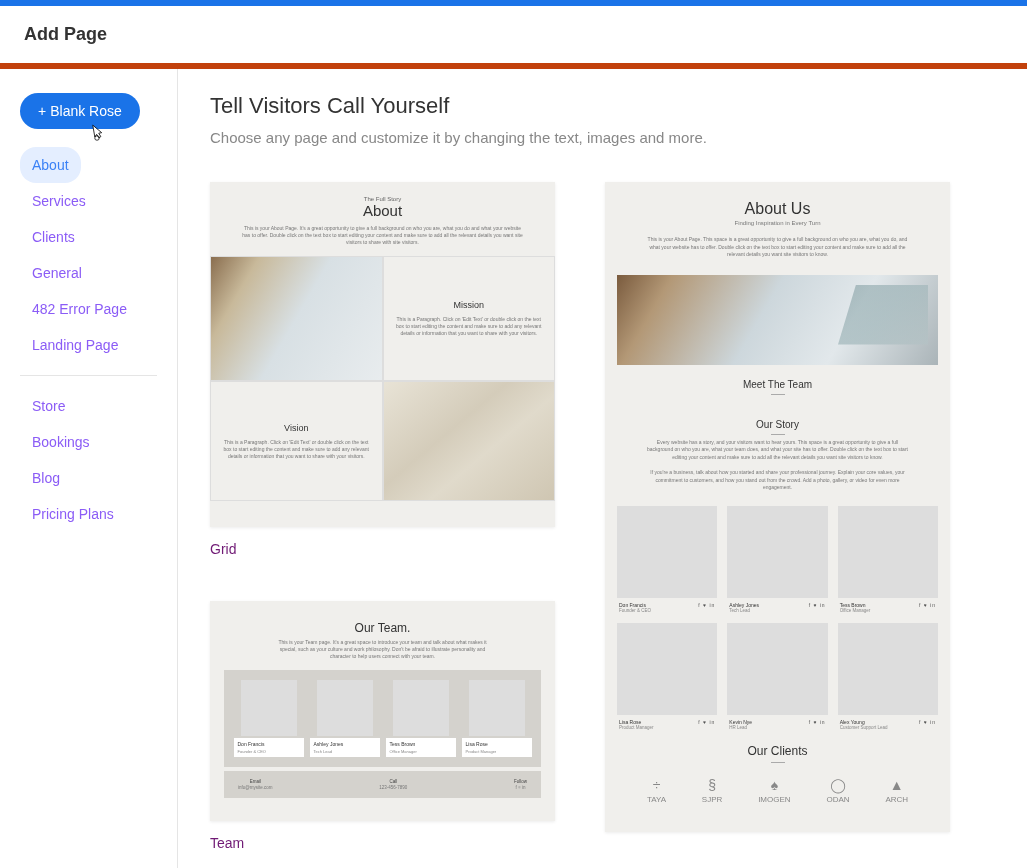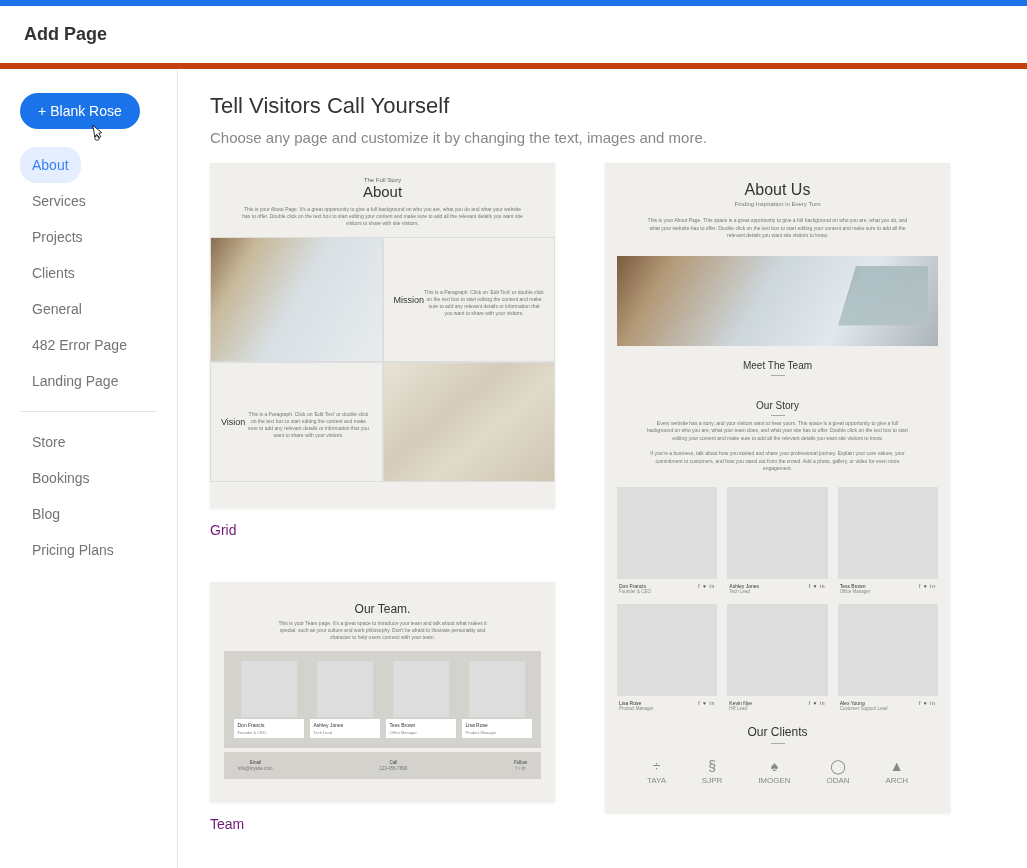--- a/index.html
+++ b/index.html
@@ -5,41 +5,41 @@
 * { margin: 0; padding: 0; box-sizing: border-box; }
 body { font-family: -apple-system, HelveticaNeue, Arial, sans-serif; background: #fff; color: #333; width: 1027px; }
 .top-bar { height: 6px; background: #1a73e8; }
 .header { padding: 18px 24px; border-bottom: 6px solid #c2410c; font-size: 18px; font-weight: 600; }
 .container { display: flex; }
 .sidebar { width: 178px; border-right: 1px solid #e5e5e5; padding: 24px 20px; min-height: 820px; }
 .blank-btn { background: #1a73e8; color: #fff; border: none; border-radius: 20px; padding: 10px 18px; font-size: 14px; cursor: pointer; display: inline-flex; align-items: center; gap: 4px; position: relative; margin-bottom: 18px; }
 .blank-btn .plus { font-size: 14px; }
 .cursor { position: absolute; left: 68px; top: 30px; font-size: 16px; pointer-events: none; }
 .menu { list-style: none; }
-.menu li { padding: 10px 12px; font-size: 14px; color: #737373; cursor: pointer; border-radius: 16px; }
+.menu li { padding: 10px 12px; font-size: 14px; color: #8b5cf6; cursor: pointer; border-radius: 16px; }
 .menu li.active { background: #e4eeff; color: #3b82f6; display: inline-block; }
 .menu hr { border: none; border-top: 1px solid #e5e5e5; margin: 12px 0; }
 .main { flex: 1; padding: 24px 32px; }
 .main h1 { font-size: 22px; font-weight: 500; color: #333; margin-bottom: 10px; }
-.main .sub { color: #888; font-size: 15px; margin-bottom: 17px; }
+.main .sub { color: #888; font-size: 15px; margin-bottom: 36px; }
 .gallery { display: flex; gap: 50px; align-items: flex-start; }
 .col { display: flex; flex-direction: column; gap: 14px; }
 .thumb { background: #f0efec; cursor: pointer; overflow: hidden; box-shadow: 0 1px 3px rgba(0,0,0,.08); }
 .thumb-label { font-size: 14px; color: #701a75; margin-bottom: 30px; }
 .t1 { width: 345px; height: 345px; }
 .t2 { width: 345px; height: 220px; }
 .t3 { width: 345px; height: 650px; }
 
 
 .t1 .hdr { text-align:center; padding: 14px 30px 10px; }
 .t1 .hdr .sm { font-size:6px; color:#666; }
 .t1 .hdr .ti { font-size:15px; font-weight:500; }
 .t1 .hdr .bd { font-size:5px; color:#777; line-height:1.4; margin-top:6px; }
 .t1 .grid { display:grid; grid-template-columns:1fr 1fr; grid-template-rows:125px 120px; }
-.t1 .cell { border:0.5px solid #ddd; display:flex; flex-direction:row; align-items:center; justify-content:center; text-align:center; padding:10px; }
+.t1 .cell { border:0.5px solid #ddd; display:flex; flex-direction:column; align-items:center; justify-content:center; text-align:center; padding:10px; }
 .t1 .cell .ct { font-size:9px; }
 .t1 .cell .cb { font-size:5px; color:#777; margin-top:6px; line-height:1.4; }
 .t1 .img1 { background: linear-gradient(120deg,#8a6e4f 0%,#c8b99a 20%,#d8e0e4 50%,#e8ecee 100%); }
 .t1 .img2 { background: linear-gradient(140deg,#e8e3d6 0%,#d4ccba 40%,#e0dacb 60%,#cfc6b2 100%); }
 
 
 .t2 { padding: 14px; }
 .t2 .wrap { text-align:center; }
 .t2 .ti { font-size:12px; font-weight:500; margin: 6px 0 4px; }
 .t2 .bd { font-size:5px; color:#777; line-height:1.4; margin:0 50px 10px; }
@@ -99,21 +99,20 @@
       <span class="cursor">
         <svg width="18" height="18" viewBox="0 0 24 24">
             <path fill="#fff" stroke="#000" stroke-width="1" d="M8 2l0 16 3-3 2 5 3-1-2-5 4 0z" transform="rotate(-10 12 12)"></path>
             <circle cx="12" cy="20" r="3" fill="none" stroke="#000" stroke-width="1"></circle>
           </svg>
       </span>
     </button>
     <ul class="menu">
       <li class="active">About</li>
       <li>Services</li>
-      <li>Projects</li>
       <li>Clients</li>
       <li>General</li>
       <li>482 Error Page</li>
       <li>Landing Page</li>
       <hr>
       <li>Store</li>
       <li>Bookings</li>
       <li>Blog</li>
       <li>Pricing Plans</li>
     </ul>

